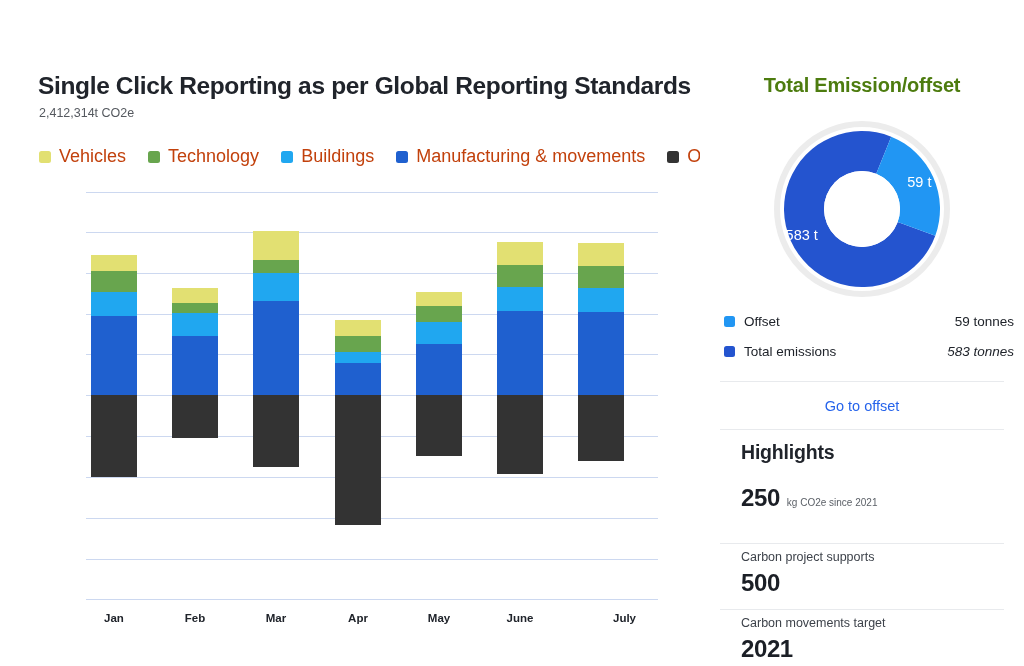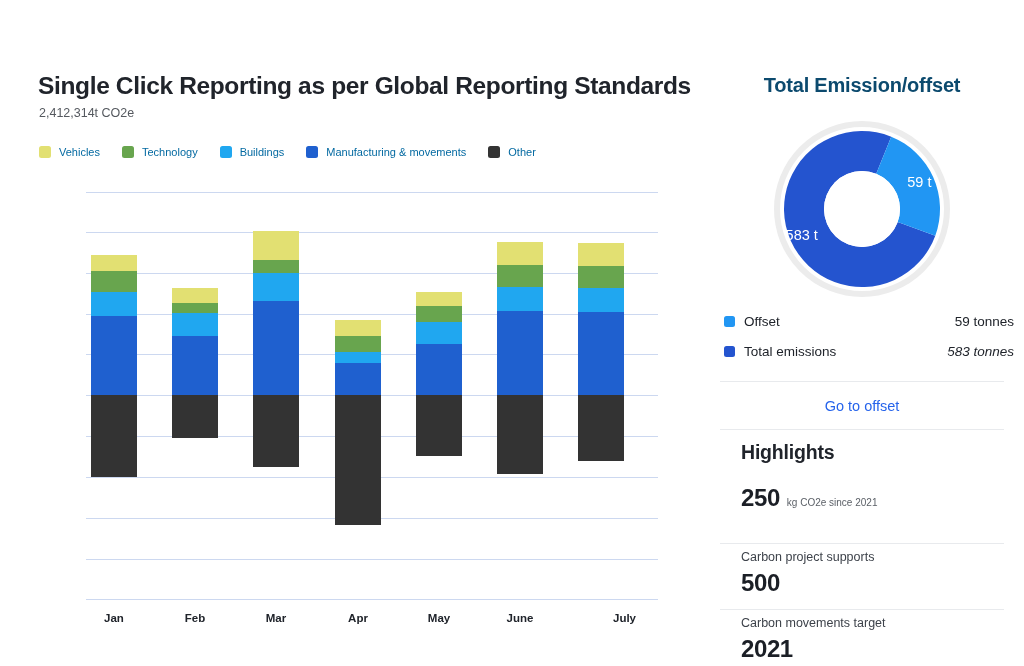--- a/index.html
+++ b/index.html
@@ -23,40 +23,40 @@
   .chart-subtitle{
     position:absolute;left:39px;top:70px;
     font-size:12.5px;font-weight:400;color:#55595f;white-space:nowrap;
   }
   .legend{
     position:absolute;left:39px;top:110px;
     display:flex;align-items:center;gap:0px;
   }
   .legend-item{display:flex;align-items:center;margin-right:22px;}
   .legend-swatch{width:12px;height:12px;border-radius:2.5px;margin-right:8px;flex:0 0 auto;}
-  .legend-label{font-size:11px;color:#0369a1;white-space:nowrap;}
+  .legend-label{font-size:18px;color:#c2410c;white-space:nowrap;}
 
   
   .plot{position:absolute;left:86px;top:156px;width:572px;height:407px;}
   .gridline{position:absolute;left:0;width:572px;height:1px;background:#ccd8f0;}
   .ylab-wrap{position:absolute;left:0;top:0;width:700px;height:666px;pointer-events:none;}
 
   .bar{position:absolute;width:46px;}
   .seg{position:absolute;left:0;width:46px;}
   .xlabel{
     position:absolute;top:576px;
     font-size:11.5px;font-weight:600;color:#20242b;
     text-align:center;width:70px;transform:translateX(-35px);
   }
 
   
   .right{position:absolute;left:700px;top:0;width:324px;height:666px;background:#fff;}
   .donut-title{
     position:absolute;left:0;top:38px;width:324px;text-align:center;
-    font-size:20px;font-weight:700;color:#0c4a6e;letter-spacing:-0.2px;
+    font-size:20px;font-weight:700;color:#4d7c0f;letter-spacing:-0.2px;
   }
   .donut-wrap{position:absolute;left:42px;top:85px;width:240px;height:176px;}
   .donut-svg{position:absolute;left:32px;top:0;}
 
   .kv-legend{position:absolute;left:24px;top:270px;width:290px;}
   .kv-row{display:flex;align-items:center;height:30px;}
   .kv-dot{width:11px;height:11px;border-radius:2.5px;margin-right:9px;flex:0 0 auto;}
   .kv-name{font-size:13.5px;color:#20242b;}
   .kv-val{margin-left:auto;font-size:13.5px;color:#20242b;font-weight:400;}
   .kv-row.em .kv-val{padding-right:0px;font-style:italic;}

